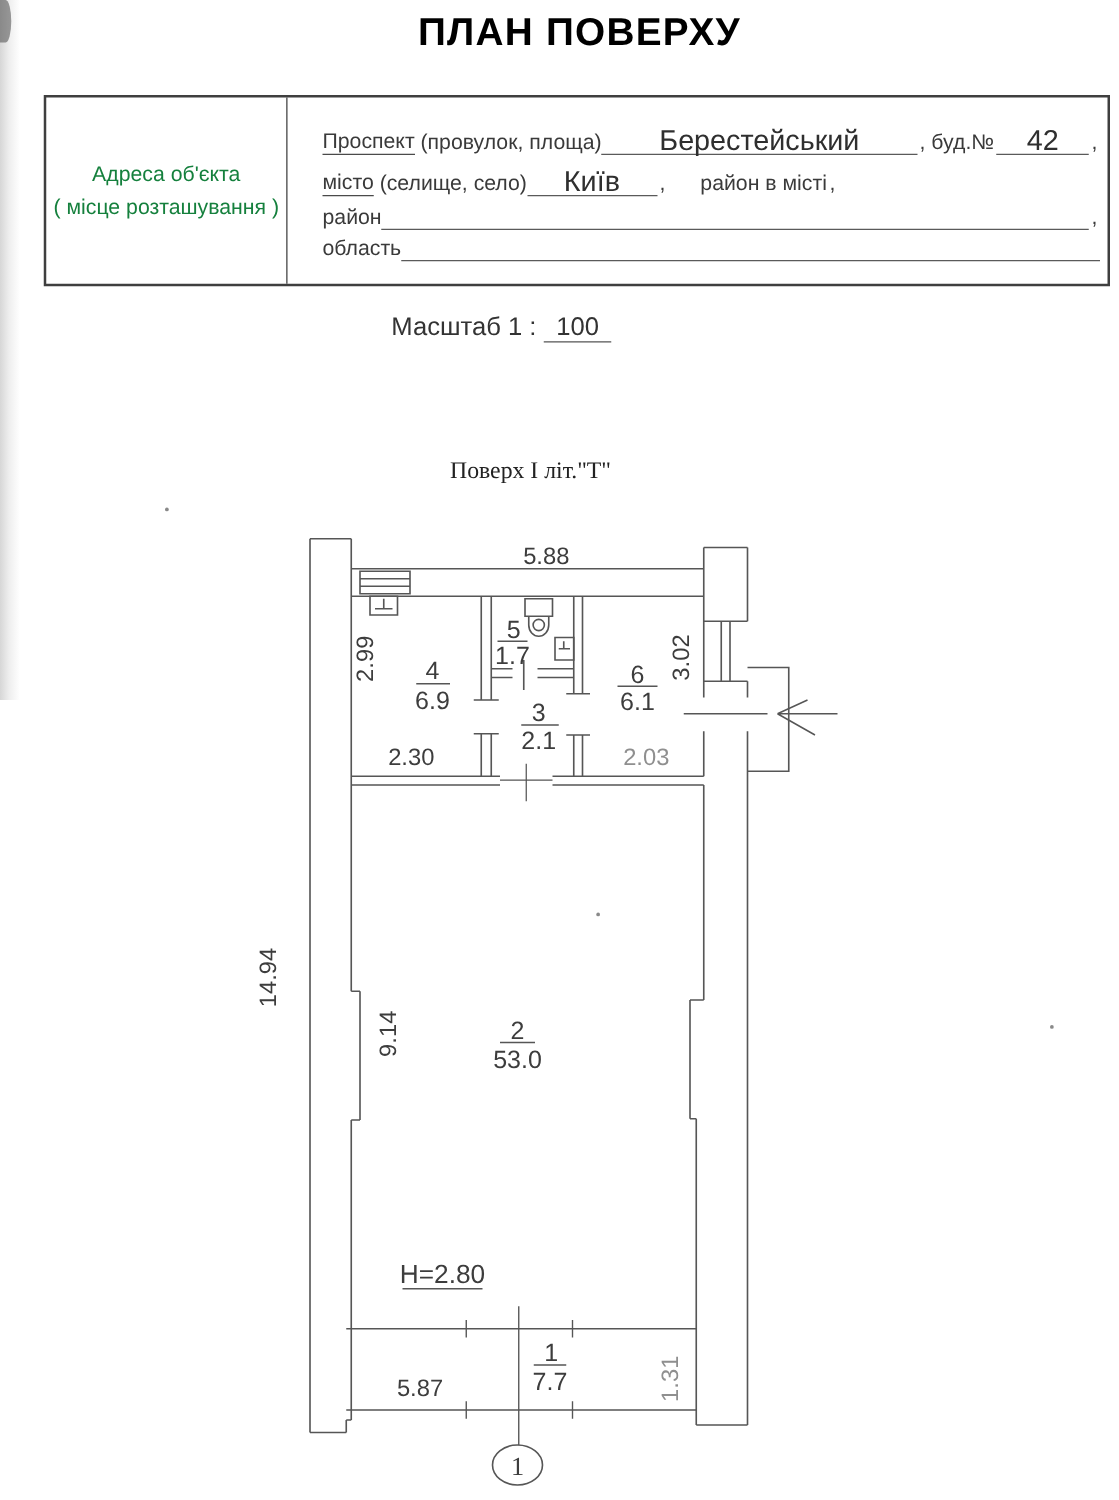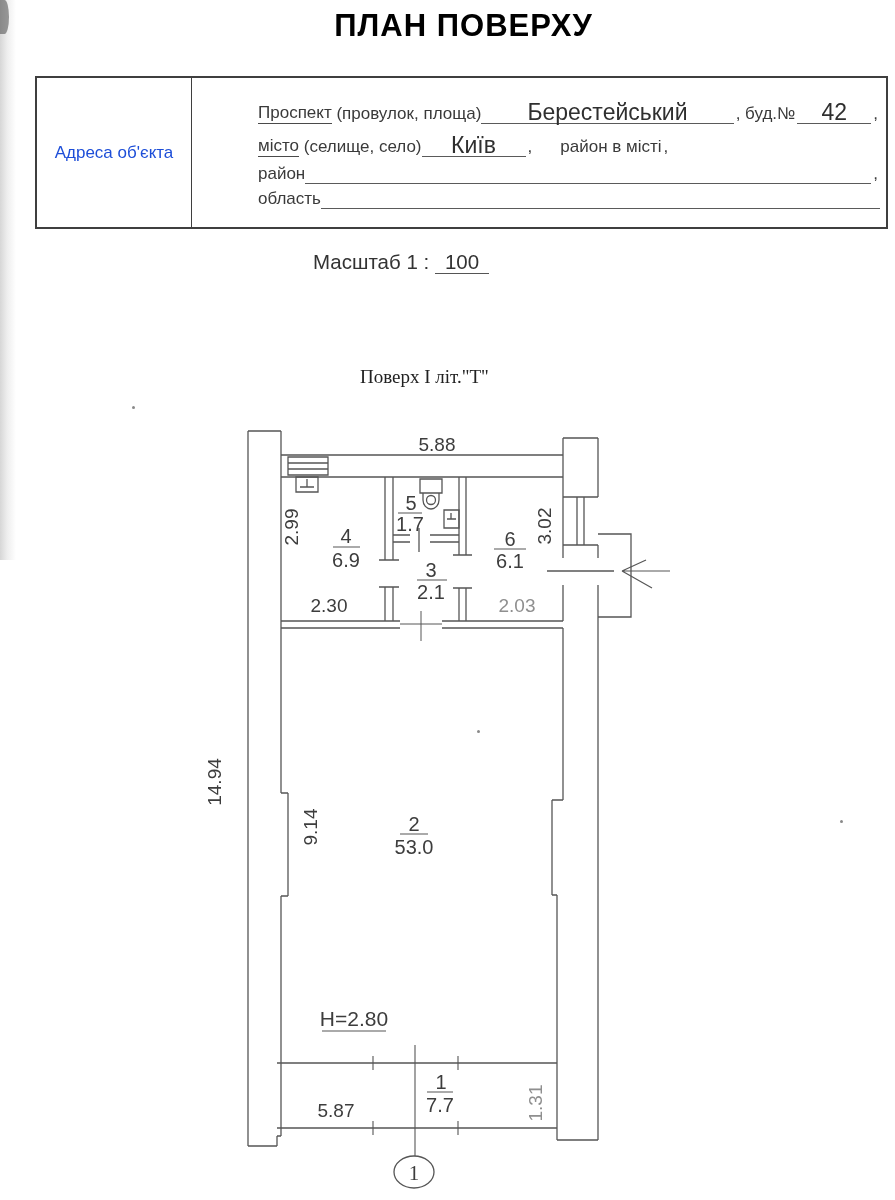--- a/index.html
+++ b/index.html
@@ -9,24 +9,24 @@
   .scan-edge{position:absolute;left:0;top:0;width:16px;height:560px;
     background:linear-gradient(to right,#b5b5b5 0%,#e0e0e0 45%,#ffffff 100%);opacity:.55;}
   .scan-blob{position:absolute;left:0;top:0;width:9px;height:34px;background:#4a4a4a;opacity:.55;border-radius:0 50% 50% 0;}
   .speck{position:absolute;width:3px;height:3px;background:#6b6b6b;border-radius:50%;opacity:.8;}
   
   .title{position:absolute;left:0;top:8px;width:855px;text-align:center;
     font-size:31px;font-weight:bold;letter-spacing:1px;color:#000000;margin-left:36px;}
   
   .addr-table{position:absolute;left:35px;top:76px;width:853px;height:153px;
     border:2px solid #3f3f3f;box-sizing:border-box;}
-  .addr-left{position:absolute;left:0;top:0;width:155px;height:100%;
+  .addr-left{position:absolute;left:0;top:0;width:193px;height:100%;
     border-right:1.6px solid #3f3f3f;box-sizing:border-box;
     display:flex;flex-direction:column;justify-content:center;align-items:center;
-    font-size:17px;color:#1d4ed8;line-height:26px;}
+    font-size:17px;color:#15803d;line-height:26px;}
   .addr-right{position:absolute;left:193px;top:0;right:0;height:100%;}
   .arow{position:absolute;left:28px;right:6px;height:28px;display:flex;align-items:flex-end;
     font-size:17px;color:#3a3a3a;white-space:nowrap;}
   .arow .lbl-u{border-bottom:1.4px solid #4a4a4a;}
   .blank{border-bottom:1.4px solid #5a5a5a;text-align:center;font-size:23px;color:#2f2f2f;
     display:inline-block;line-height:22px;}
   .blank.grow{flex:1;}
   .comma{margin:0 2px;}
   .gap30{width:26px;}
   
@@ -48,20 +48,21 @@
 <div class="scan-blob"></div>
 <div class="speck" style="left:132px;top:406px;"></div>
 <div class="speck" style="left:477px;top:730px;"></div>
 <div class="speck" style="left:840px;top:820px;"></div>
 
 <div class="title">ПЛАН ПОВЕРХУ</div>
 
 <div class="addr-table">
   <div class="addr-left">
     <span>Адреса об'єкта</span>
+    <span>( місце розташування )</span>
   </div>
   <div class="addr-right">
     <div class="arow" style="top:18px;">
       <span class="lbl-u">Проспект</span>
         <span>&nbsp;(провулок, площа)</span>
       <span class="blank grow">Берестейський</span>
       <span class="comma">, буд.№</span>
       <span class="blank" style="width:74px;margin-top:40px;">42</span>
       <span class="comma">,</span>
     </div>

